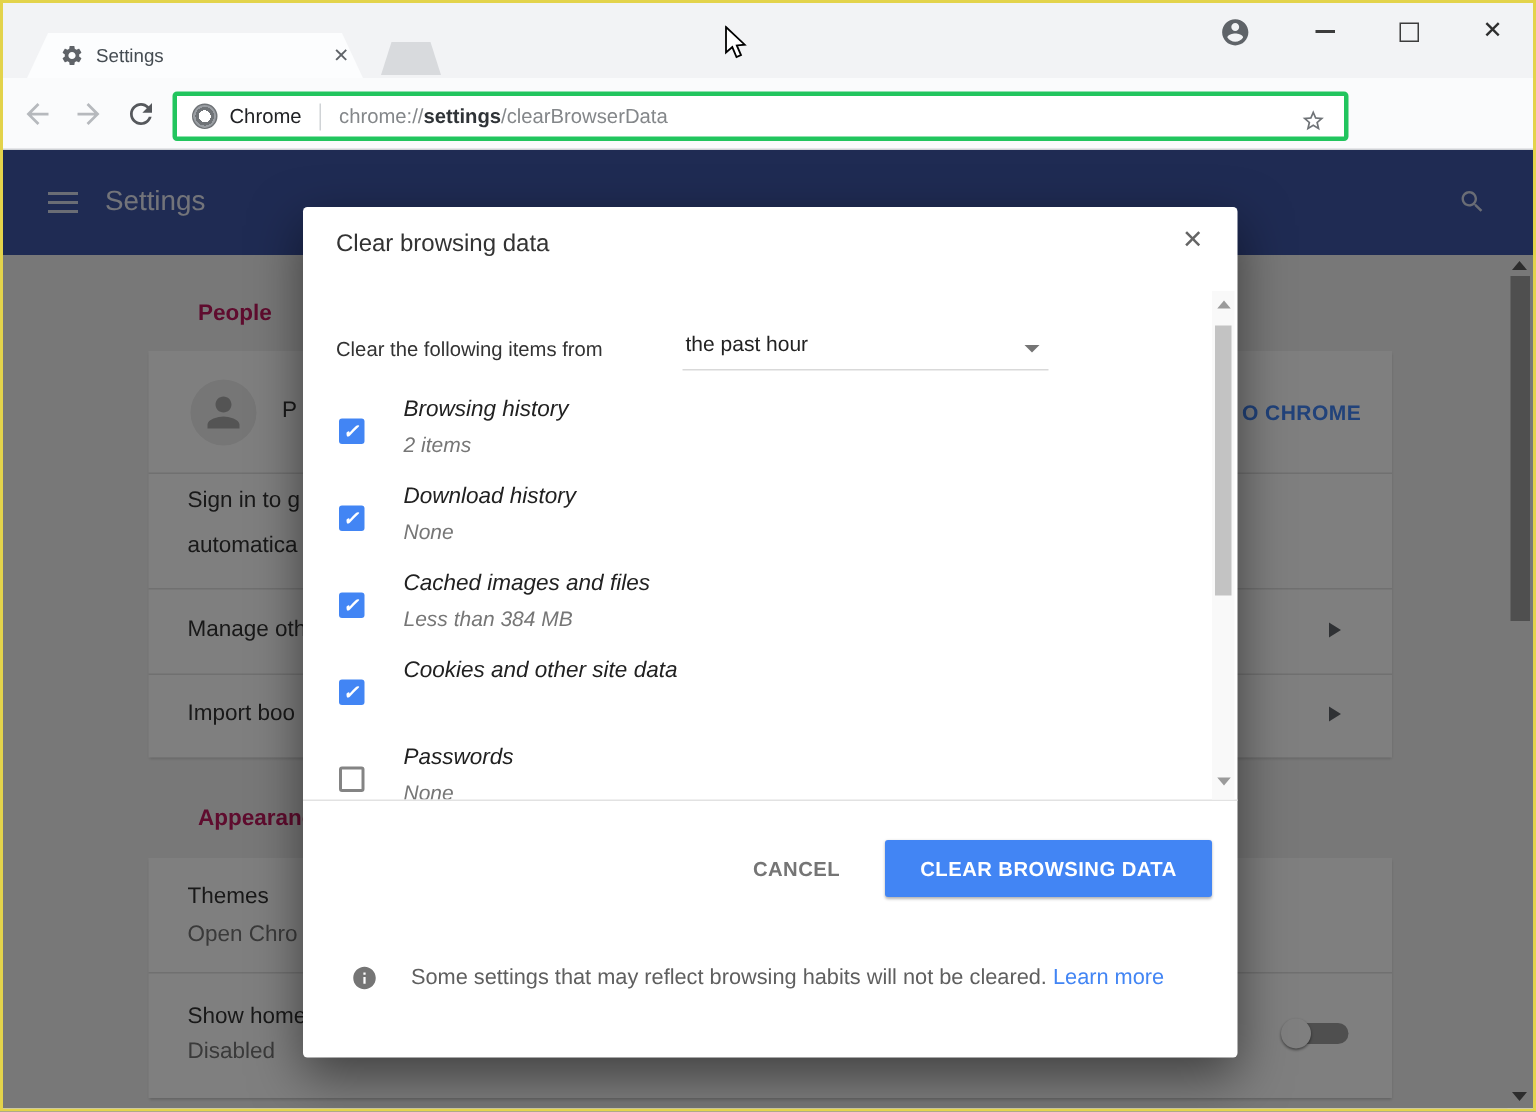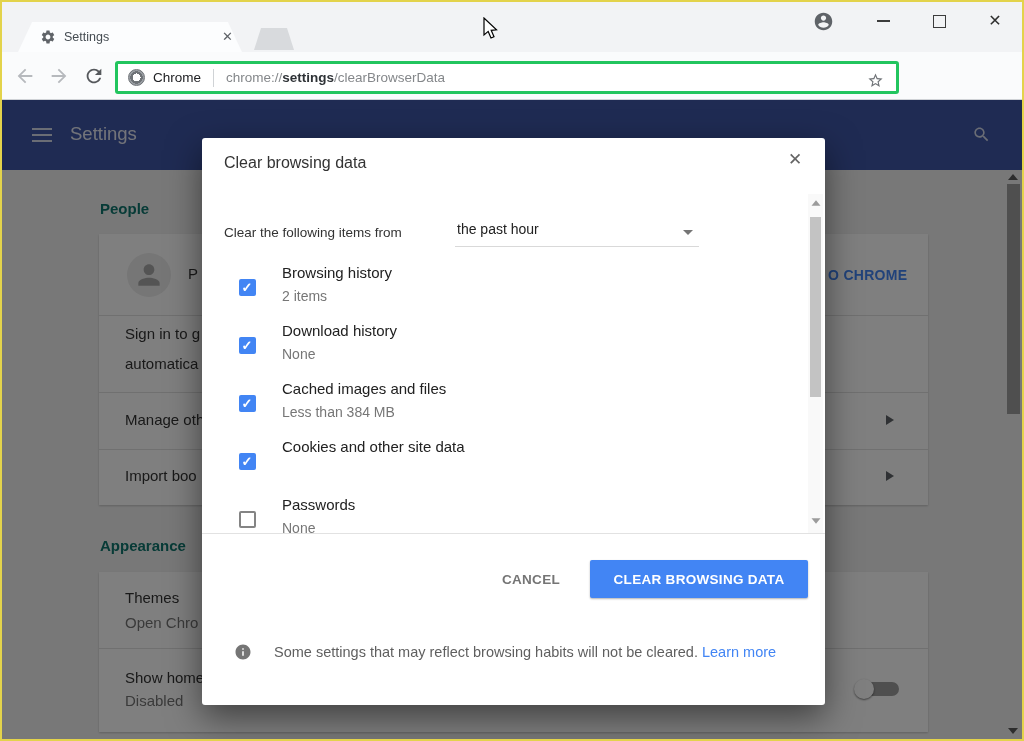--- a/index.html
+++ b/index.html
@@ -57,21 +57,21 @@
   
   .mdheader { position:absolute; left:0; top:98px; width:1020px; height:70px; background:#3f57a6; }
   .hamburger { position:absolute; left:30px; top:28px; width:20px; height:14px; display:flex;
                flex-direction:column; justify-content:space-between; }
   .hamburger i { height:2px; background:rgba(255,255,255,.78); }
   .md-title { position:absolute; left:68px; top:23px; font-size:18.5px; color:rgba(255,255,255,.87); }
   .search-i { position:absolute; left:970px; top:25px; width:19px; height:19px; fill:rgba(255,255,255,.78); }
 
   
   .content { position:absolute; left:0; top:168px; width:1020px; height:569px; background:#f1f1f1; }
-  .sec-head { position:absolute; font-size:15px; font-weight:700; color:#0f766e; }
+  .sec-head { position:absolute; font-size:15px; font-weight:700; color:#be185d;margin-left:32px; }
   .card { position:absolute; left:97px; width:829px; background:#fff; box-shadow:0 1px 2px rgba(0,0,0,.2); }
   .card .divider { position:absolute; left:0; width:100%; height:1px; background:#e0e0e0; }
   .row-title { position:absolute; font-size:15px; color:#333; }
   .row-sub { position:absolute; font-size:15px; color:#757575; }
   .avatar { position:absolute; left:28px; top:19px; width:44px; height:44px; border-radius:50%;
             background:#ececec; overflow:hidden; }
   .avatar svg { position:absolute; left:6px; top:6px; width:32px; height:32px; fill:#a9a9a9; }
   .blue-frag { position:absolute; font-size:14px; font-weight:700; color:#4285f4; letter-spacing:.3px; }
   .chev { position:absolute; width:0; height:0; border-left:8px solid #5f6368;
           border-top:5.5px solid transparent; border-bottom:5.5px solid transparent; }
@@ -95,21 +95,21 @@
   
   .dialog { position:absolute; left:200px; top:136px; width:623px; height:567px; background:#fff;
             border-radius:3px; box-shadow:0 12px 34px rgba(0,0,0,.5); z-index:10; }
   .dlg-title { position:absolute; left:22px; top:16px; font-size:16px; color:#333; }
   .dlg-close { position:absolute; left:586px; top:11px; font-size:17px; color:#656565; cursor:default; }
   .tf-label { position:absolute; left:22px; top:87px; font-size:13.5px; color:#333; }
   .select { position:absolute; left:253px; top:80px; width:244px; height:29px; border-bottom:1px solid #d9d9d9; }
   .select .val { position:absolute; left:2px; top:3px; font-size:14px; color:#222; }
   .select .arrow { position:absolute; right:6px; top:12px; width:0; height:0;
                    border-left:5px solid transparent; border-right:5px solid transparent; border-top:5.5px solid #757575; }
-  .list { position:absolute; left:13px; top:120px; width:605px; height:275px; overflow:hidden; }
+  .list { position:absolute; left:0; top:120px; width:605px; height:275px; overflow:hidden;font-style:italic; }
   .item { position:absolute; left:0; width:100%; height:58px; }
   .cb { position:absolute; left:24px; top:21px; width:17px; height:17px; border-radius:2px; }
   .cb.checked { background:#4285f4; }
   .cb.checked::after { content:"✓"; position:absolute; left:2.5px; top:0.5px; color:#fff; font-size:13px; font-weight:700; }
   .cb.unchecked { background:#fff; border:2px solid #848484; }
   .item .lbl { position:absolute; left:67px; top:6px; font-size:15px; color:#212121; }
   .item .sub { position:absolute; left:67px; top:30px; font-size:14px; color:#767676; }
   .list-divider { position:absolute; left:0; top:395px; width:623px; height:1px; background:#e2e2e2; }
   .dlgbar { position:absolute; left:606px; top:56px; width:15px; height:339px; background:#f9f9f9; }
   .dlgbar .thumb { position:absolute; left:2px; top:23px; width:11px; height:180px; background:#c3c3c3; }

